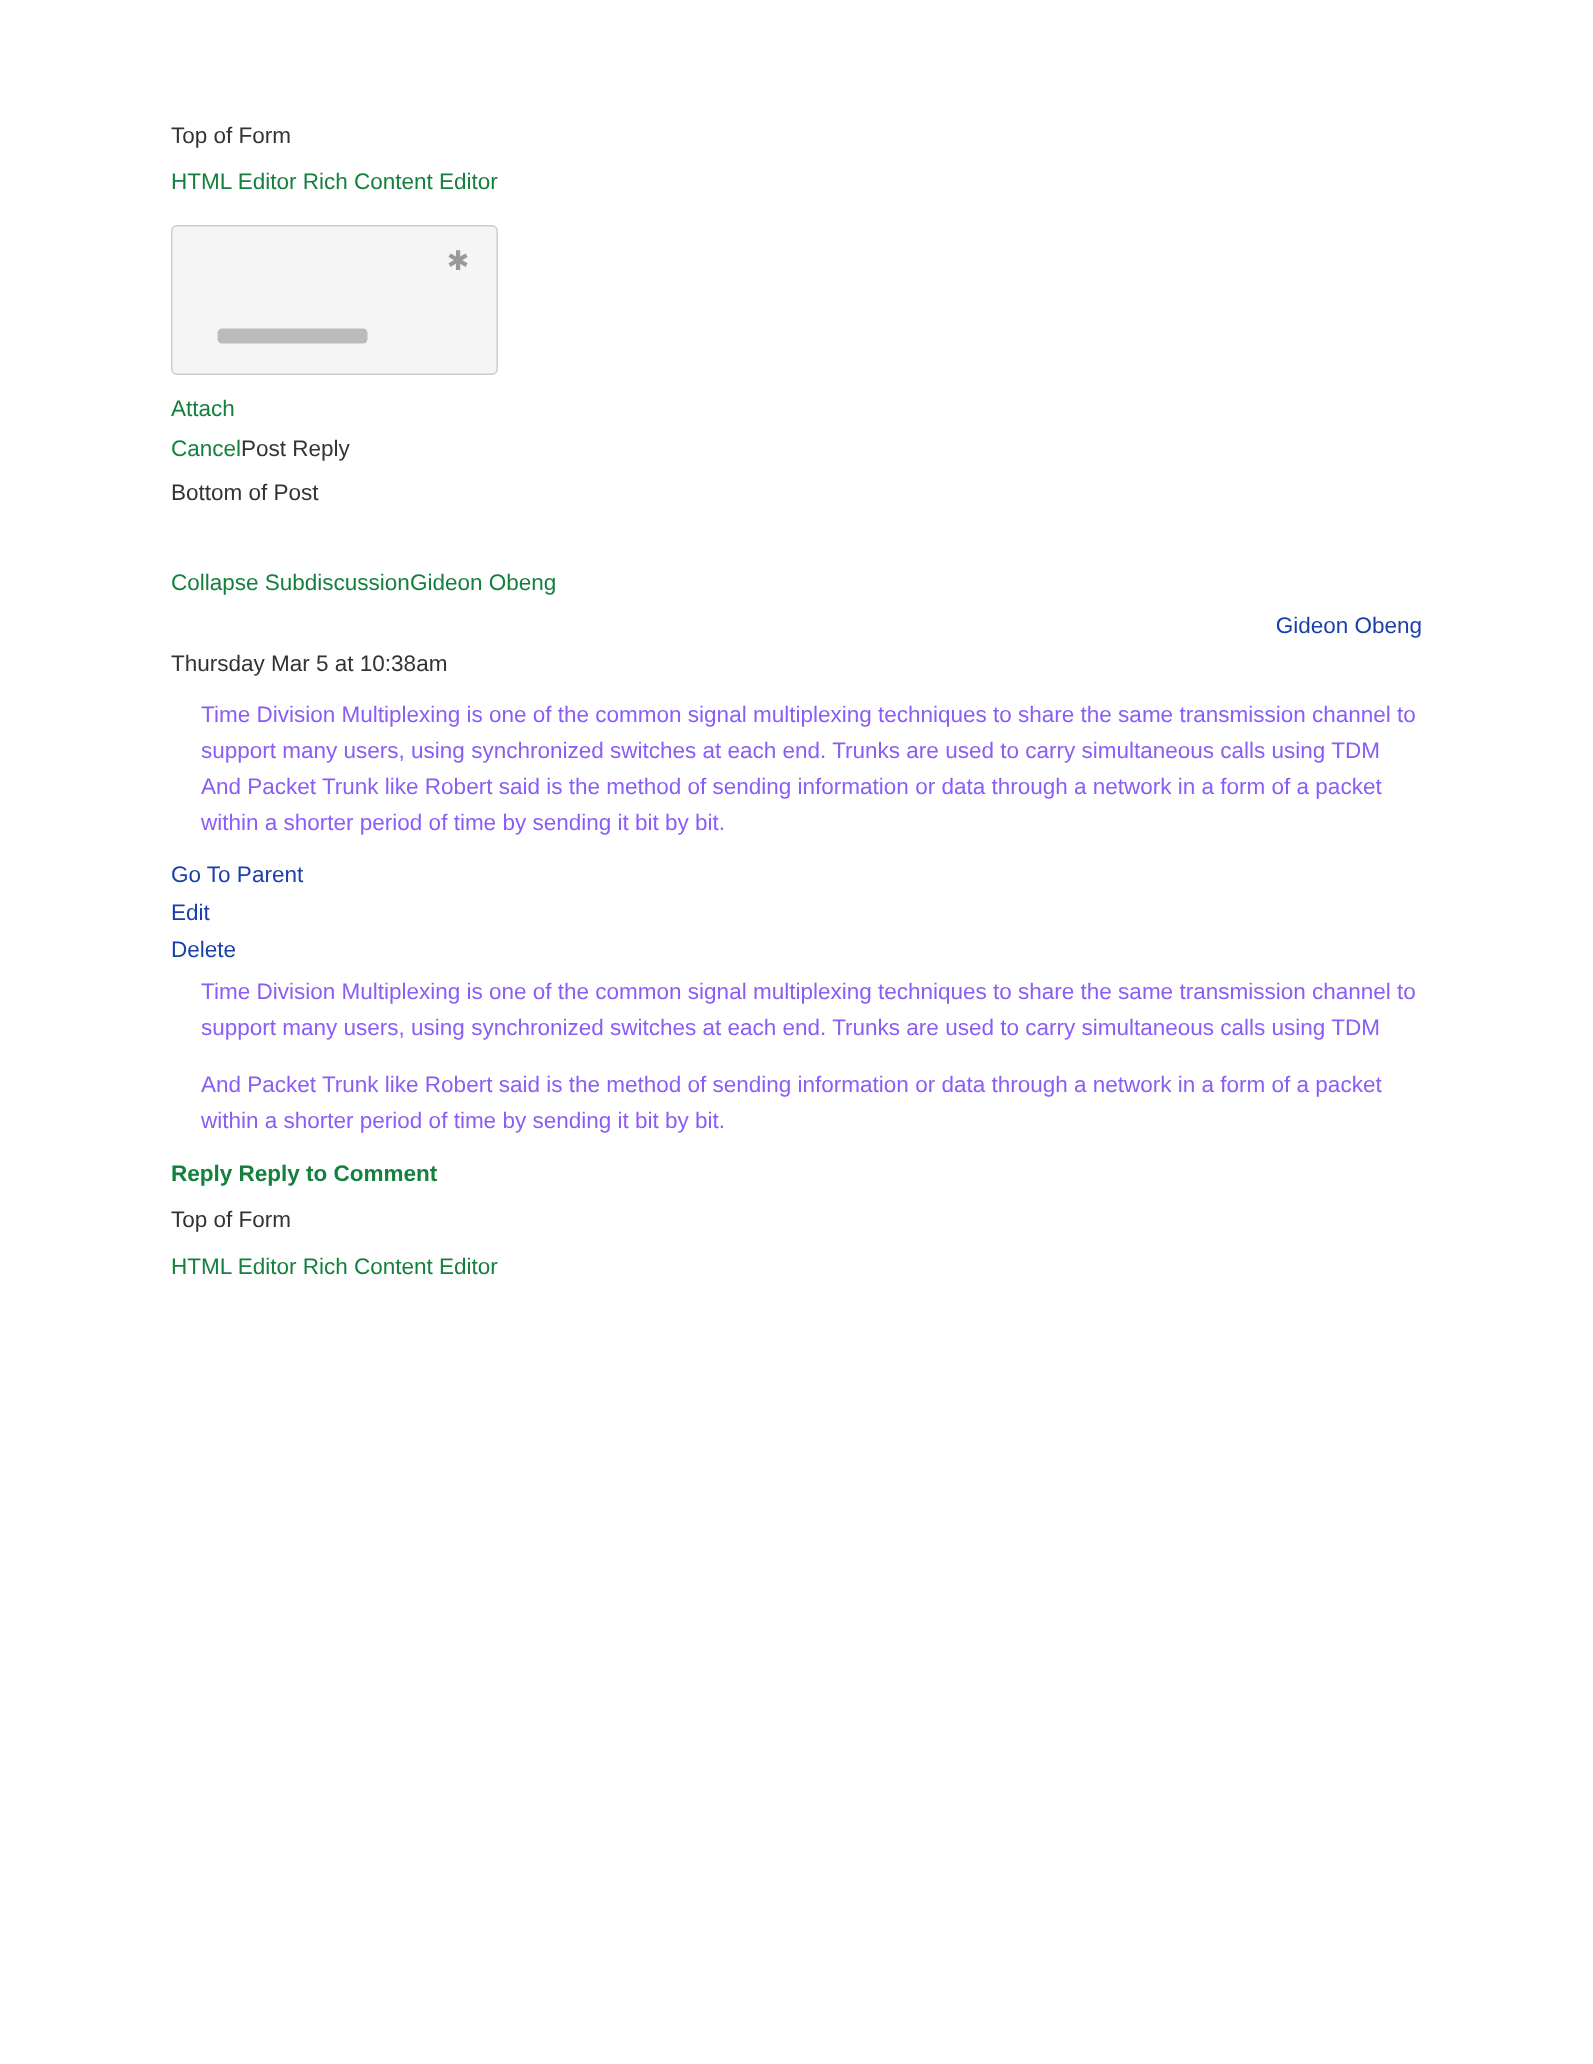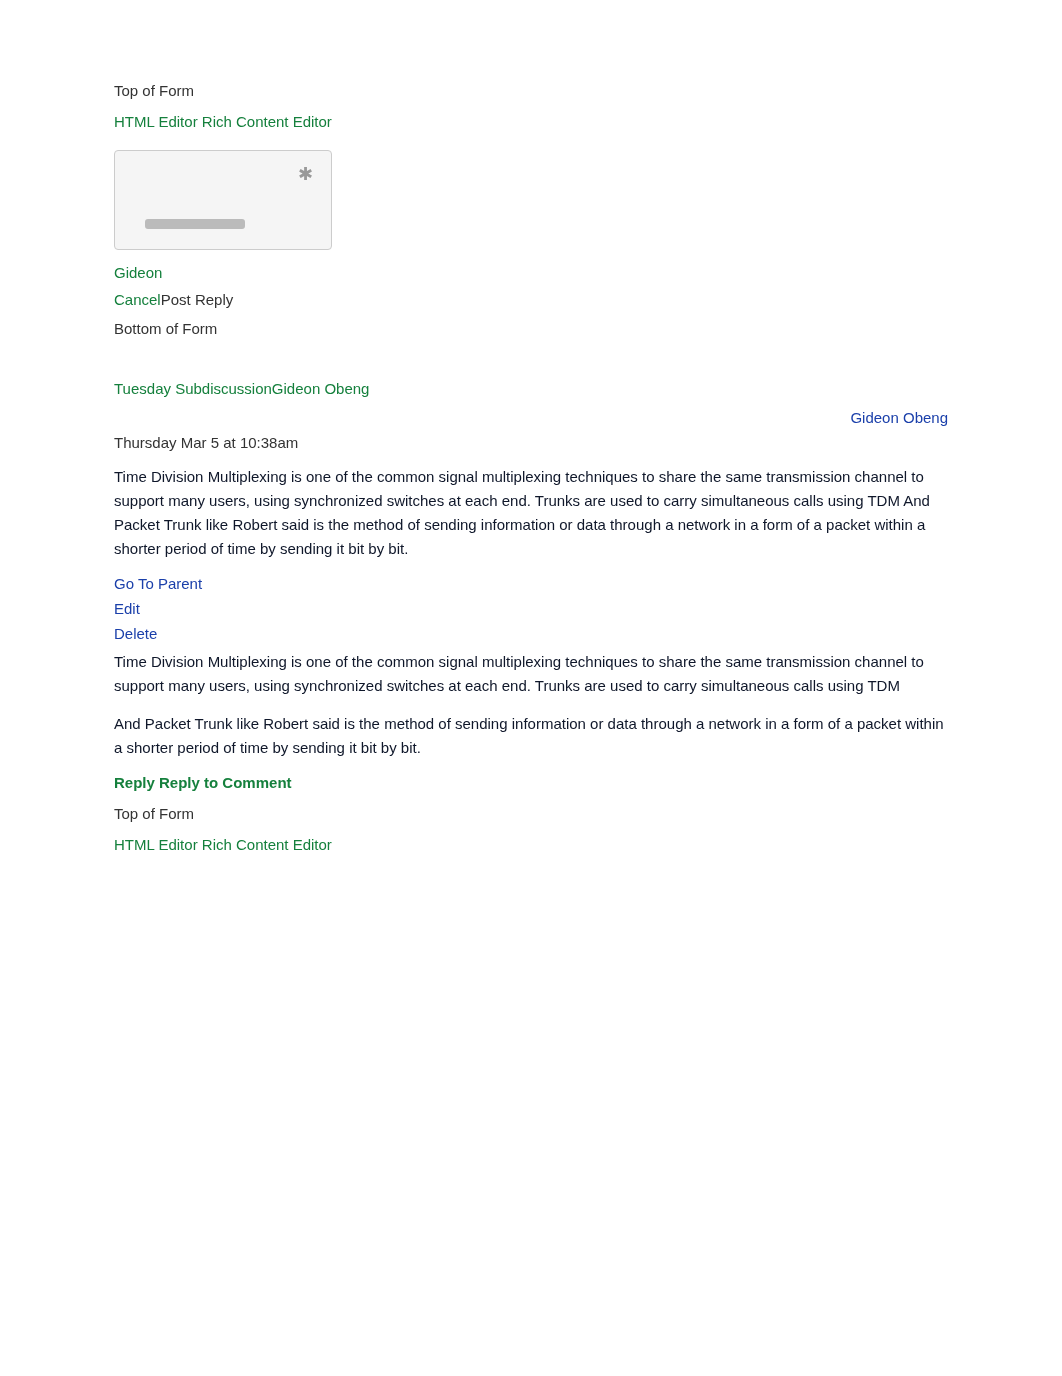--- a/index.html
+++ b/index.html
@@ -80,23 +80,24 @@
       display: block;
       text-align: right;
     }
 
     .timestamp {
       color: #333;
       margin-bottom: 14px;
     }
 
     .body-text {
-      color: #0f172a;
+      color: #8b5cf6;
       line-height: 1.6;
       margin-bottom: 14px;
+      margin-left: 20px;
     }
 
     .action-link {
       display: block;
       color: #1a3faa;
       text-decoration: none;
       margin-bottom: 8px;
       cursor: pointer;
     }
 
@@ -111,34 +112,34 @@
 <div class="section">
   <p class="static-text">Top of Form</p>
 
   <a class="link">HTML Editor Rich Content Editor</a>
 
   <div style="margin-top: 20px; margin-bottom: 14px;">
     <div class="editor-thumbnail"></div>
   </div>
 
   <div class="section">
-    <a class="link">Gideon</a>
+    <a class="link">Attach</a>
   </div>
 
   <div class="inline-links">
     <a class="link">Cancel</a><span>Post Reply</span>
   </div>
 
-  <p class="static-text">Bottom of Form</p>
+  <p class="static-text">Bottom of Post</p>
 </div>
 
 <div class="separator-section">
 
   <div style="margin-bottom: 12px;">
-    <a class="link">Tuesday SubdiscussionGideon Obeng</a>
+    <a class="link">Collapse SubdiscussionGideon Obeng</a>
   </div>
 
   <div style="margin-bottom: 6px;">
     <a class="author-name link">Gideon Obeng</a>
   </div>
 
   <p class="timestamp">Thursday Mar 5 at 10:38am</p>
 
   <p class="body-text">Time Division Multiplexing is one of the common signal multiplexing techniques to share the same transmission channel to support many users, using synchronized switches at each end. Trunks are used to carry simultaneous calls using TDM And Packet Trunk like Robert said is the method of sending information or data through a network in a form of a packet within a shorter period of time by sending it bit by bit.</p>
 

